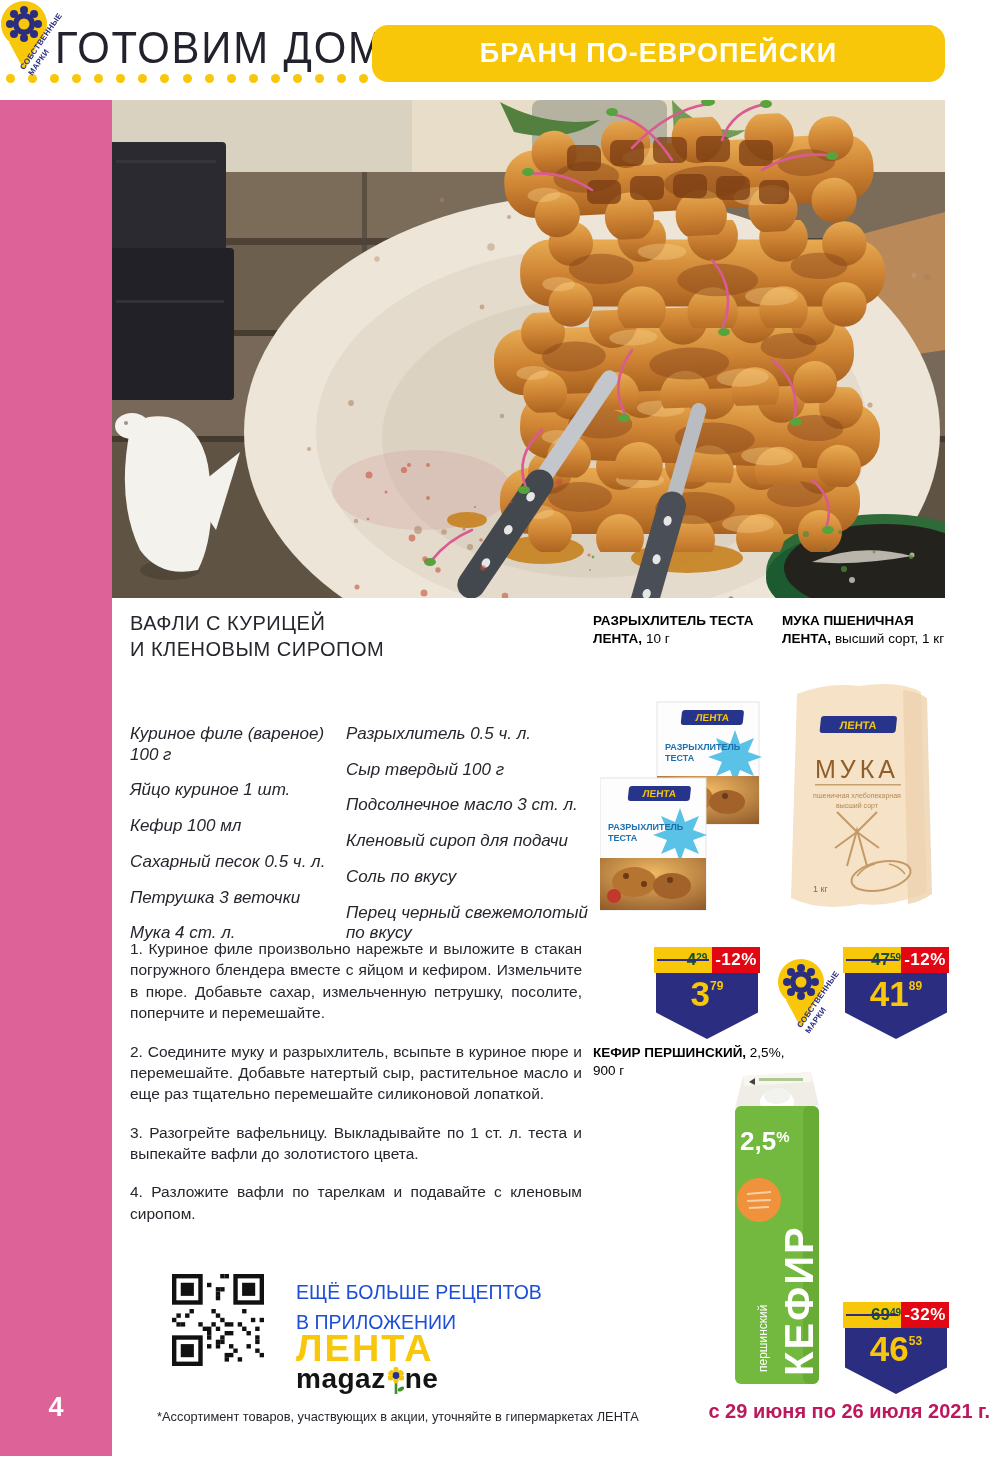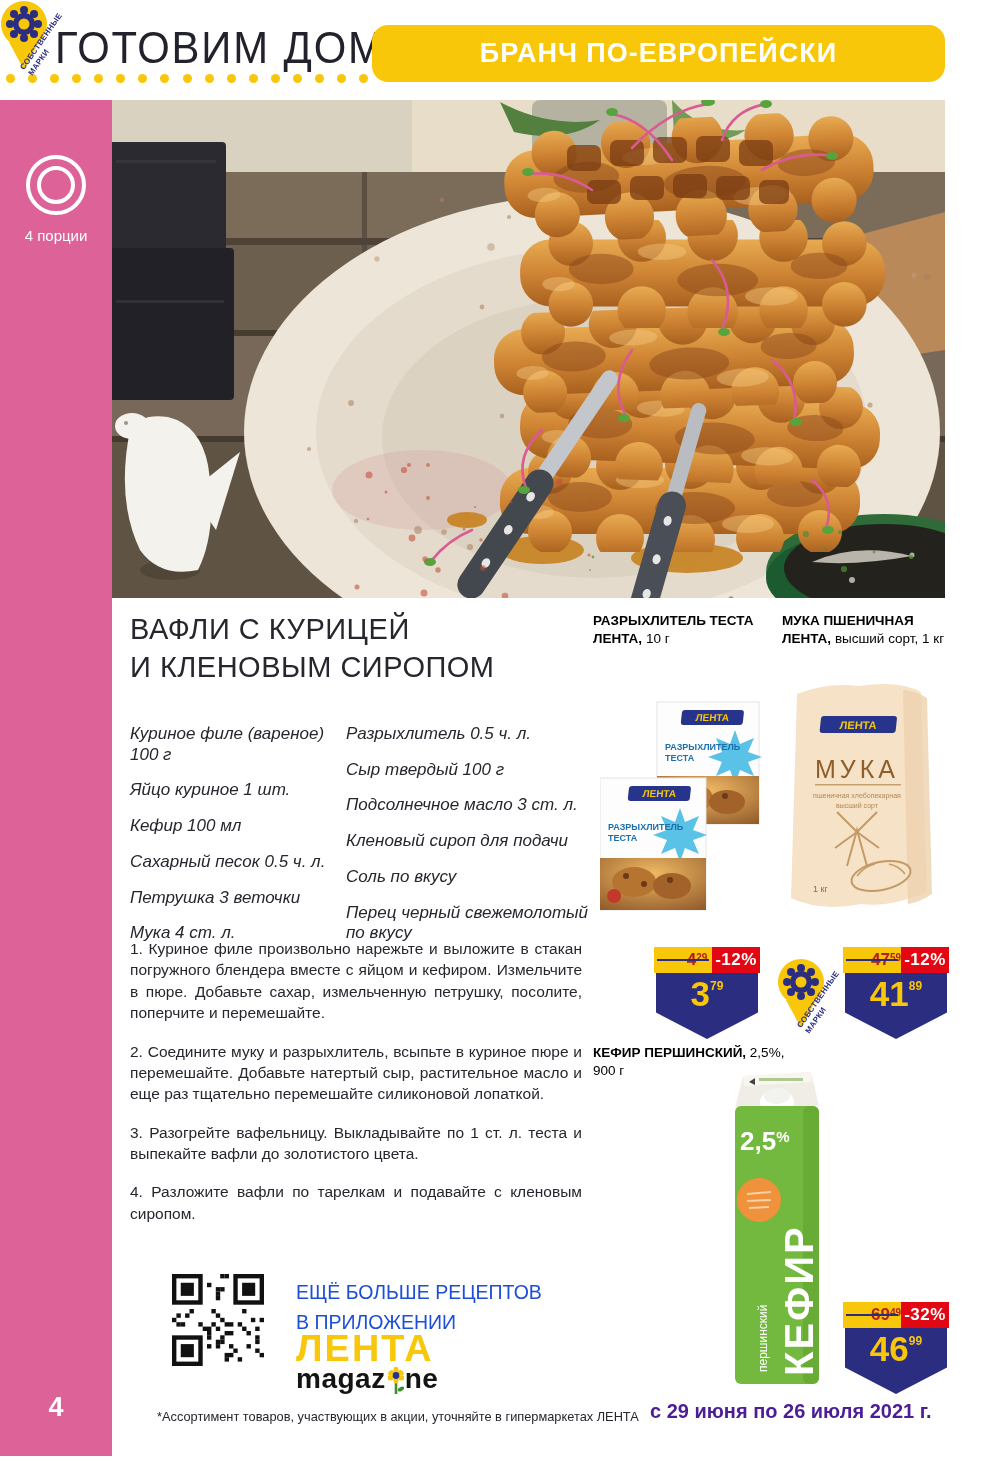--- a/index.html
+++ b/index.html
@@ -23,41 +23,41 @@
     display:flex; align-items:center; justify-content:center; }
   .ring-inner { width:38px; height:38px; border:4px solid #fff; border-radius:50%; }
   .portions-label { margin-top:12px; font-size:15px; }
   .page-num { position:absolute; left:0; top:1292px; width:112px; text-align:center; color:#fff;
     font-weight:bold; font-size:27px; }
 
   
   .photo { position:absolute; left:112px; top:100px; width:833px; height:498px; display:block; }
 
   
-  .recipe-title { position:absolute; left:130px; top:610px; font-size:29px; color:#26262e;
+  .recipe-title { position:absolute; left:130px; top:610px; font-size:20px; color:#26262e;
     line-height:1.32; letter-spacing:.5px; }
   .ingredients { position:absolute; left:130px; top:724px; display:flex;font-style:italic; }
   .ing-col { list-style:none; }
   .ing-col.c1 { width:216px; }
   .ing-col.c2 { width:246px; }
   .ing-col li { font-size:17px; color:#26262e; margin-bottom:15px; line-height:1.22; }
   .steps { position:absolute; left:130px; top:938px; width:452px; }
   .steps p { font-size:15.5px; color:#26262e; line-height:1.38; margin-bottom:17px; text-align:justify; }
 
   
   .product-label { position:absolute; font-size:13.5px; color:#000000; line-height:1.35; }
   .product-label b { font-weight:bold; }
   #label1 { left:593px; top:612px; width:178px; }
   #label2 { left:782px; top:612px; width:175px; }
   #label3 { left:593px; top:1044px; width:210px; }
 
   
   .badge { position:absolute; width:106px; }
   .badge-top { display:flex; height:26px; }
-  .old { background:#f8c70a; width:58px; color:#b91c1c; font-weight:bold; font-size:17px;
+  .old { background:#f8c70a; width:58px; color:#14532d; font-weight:bold; font-size:17px;
     display:flex; align-items:center; justify-content:center; position:relative;padding-left:28px; }
   .old sup { font-size:10px; margin-top:-6px; }
   .old .strike { position:absolute; left:3px; right:3px; top:12px; height:2px; background:#2b2d80; }
   .disc { background:#e30613; color:#fff; font-weight:bold; font-size:17px; flex:1;
     display:flex; align-items:center; justify-content:center; letter-spacing:.5px; }
   .shield { width:102px; height:66px; margin:0 auto; background:#2b2d80; color:#f8c70a;
     clip-path:polygon(0 0,100% 0,100% 60%,50% 100%,0 60%);
     display:flex; justify-content:center; font-weight:bold; font-size:35px; padding-top:1px; }
   .shield sup { font-size:12px; margin-top:5px; }
 
@@ -75,22 +75,22 @@
   .qr { position:absolute; left:172px; top:1274px; width:92px; height:92px; }
   .promo { position:absolute; left:296px; top:1277px; font-size:19.5px; color:#1d4ed8; line-height:1.55; }
   .logo-lenta { position:absolute; left:296px; top:1328px; color:#f8c70a; font-weight:bold; font-size:36px;
     letter-spacing:2px; transform:scaleX(1.05); transform-origin:left top; }
   .logo-mag { position:absolute; left:296px; top:1363px; font-size:28px; font-weight:bold; color:#141414;
     display:flex; align-items:flex-end; letter-spacing:.5px; }
   .logo-mag svg { margin:0 1px 0 2px; }
 
   
   .disclaimer { position:absolute; left:157px; top:1409px; font-size:12.8px; color:#26262e; }
-  .dates { position:absolute; left:650px; top:1400px; width:340px; text-align:left; font-size:20px;
-    font-weight:bold; color:#4c1d95; }
+  .dates { position:absolute; left:650px; top:1400px; width:340px; text-align:right; font-size:20px;
+    font-weight:bold; color:#be185d; }
 </style>
 </head>
 <body>
 
 <div class="page">
 
   <h1 class="header-title">ГОТОВИМ ДОМА</h1>
   <div class="banner">
     <span>БРАНЧ ПО-ЕВРОПЕЙСКИ</span>
   </div>
@@ -108,26 +108,20 @@
       <i></i>
       <i></i>
       <i></i>
       <i></i>
       <i></i>
       <i></i>
       <i></i>
     </div>
 
   <div class="sidebar">
-    <div class="portions">
-      <div class="ring">
-          <div class="ring-inner"></div>
-        </div>
-      <div class="portions-label">4 порции</div>
-    </div>
     <div class="page-num">4</div>
   </div>
 
   <svg class="photo" id="photo" viewBox="0 0 833 498" preserveAspectRatio="none">
     <defs>
       <linearGradient id="wg" x1="0" y1="0" x2="0" y2="1">
         <stop offset="0" stop-color="#e8ab52"></stop>
           <stop offset=".5" stop-color="#cf8534"></stop>
           <stop offset="1" stop-color="#a8601f"></stop>
       </linearGradient>
@@ -555,21 +549,21 @@
     <div class="badge-top">
       <div class="old">
           <span>69</span>
           <sup>49</sup>
           <i class="strike"></i>
         </div>
       <div class="disc">-32%</div>
     </div>
     <div class="shield">
         <span>46</span>
-        <sup>99</sup>
+        <sup>53</sup>
       </div>
   </div>
 
   <svg class="qr" id="qr" viewBox="0 0 92 92">
       <rect width="92" height="92" fill="#fff"></rect>
       <rect x="48.2" y="0.0" width="4.4" height="4.4" fill="#111"></rect>
       <rect x="52.6" y="0.0" width="4.4" height="4.4" fill="#111"></rect>
       <rect x="35.0" y="8.8" width="4.4" height="4.4" fill="#111"></rect>
       <rect x="43.8" y="13.1" width="4.4" height="4.4" fill="#111"></rect>
       <rect x="48.2" y="13.1" width="4.4" height="4.4" fill="#111"></rect>

